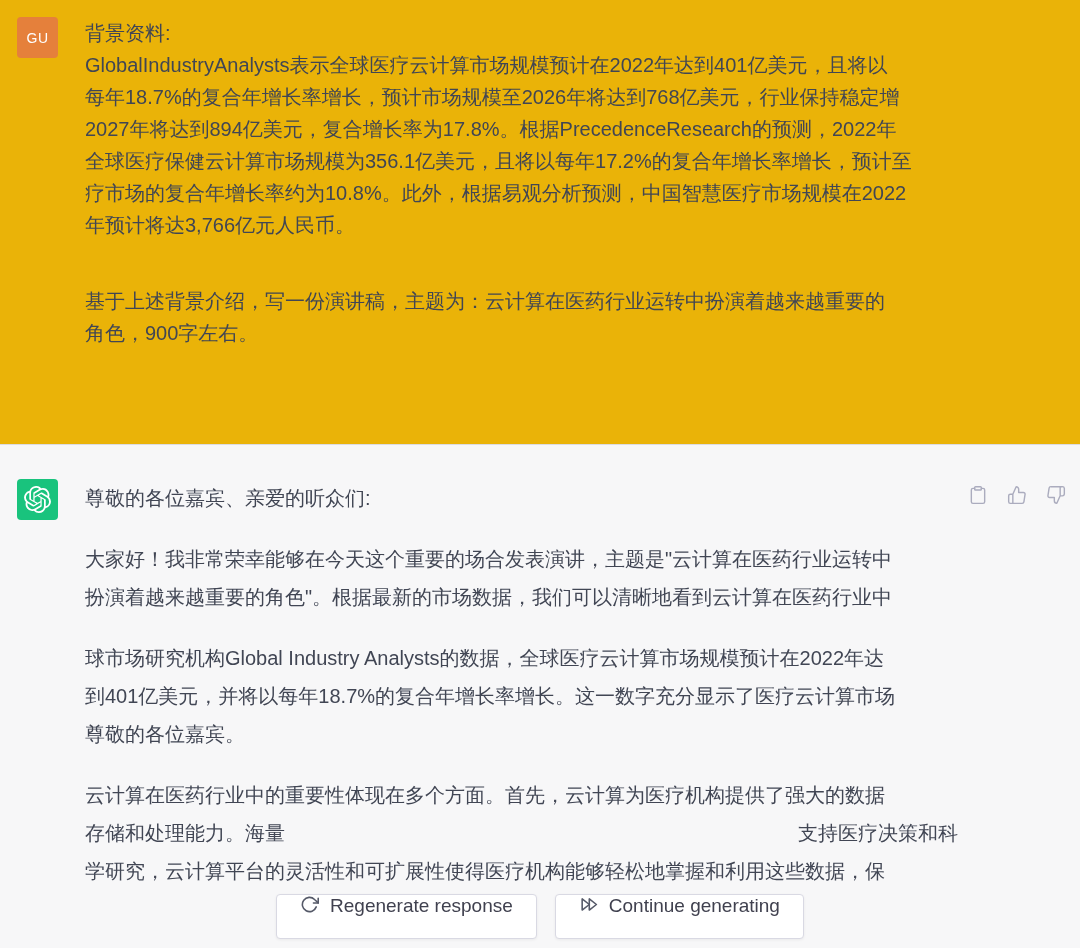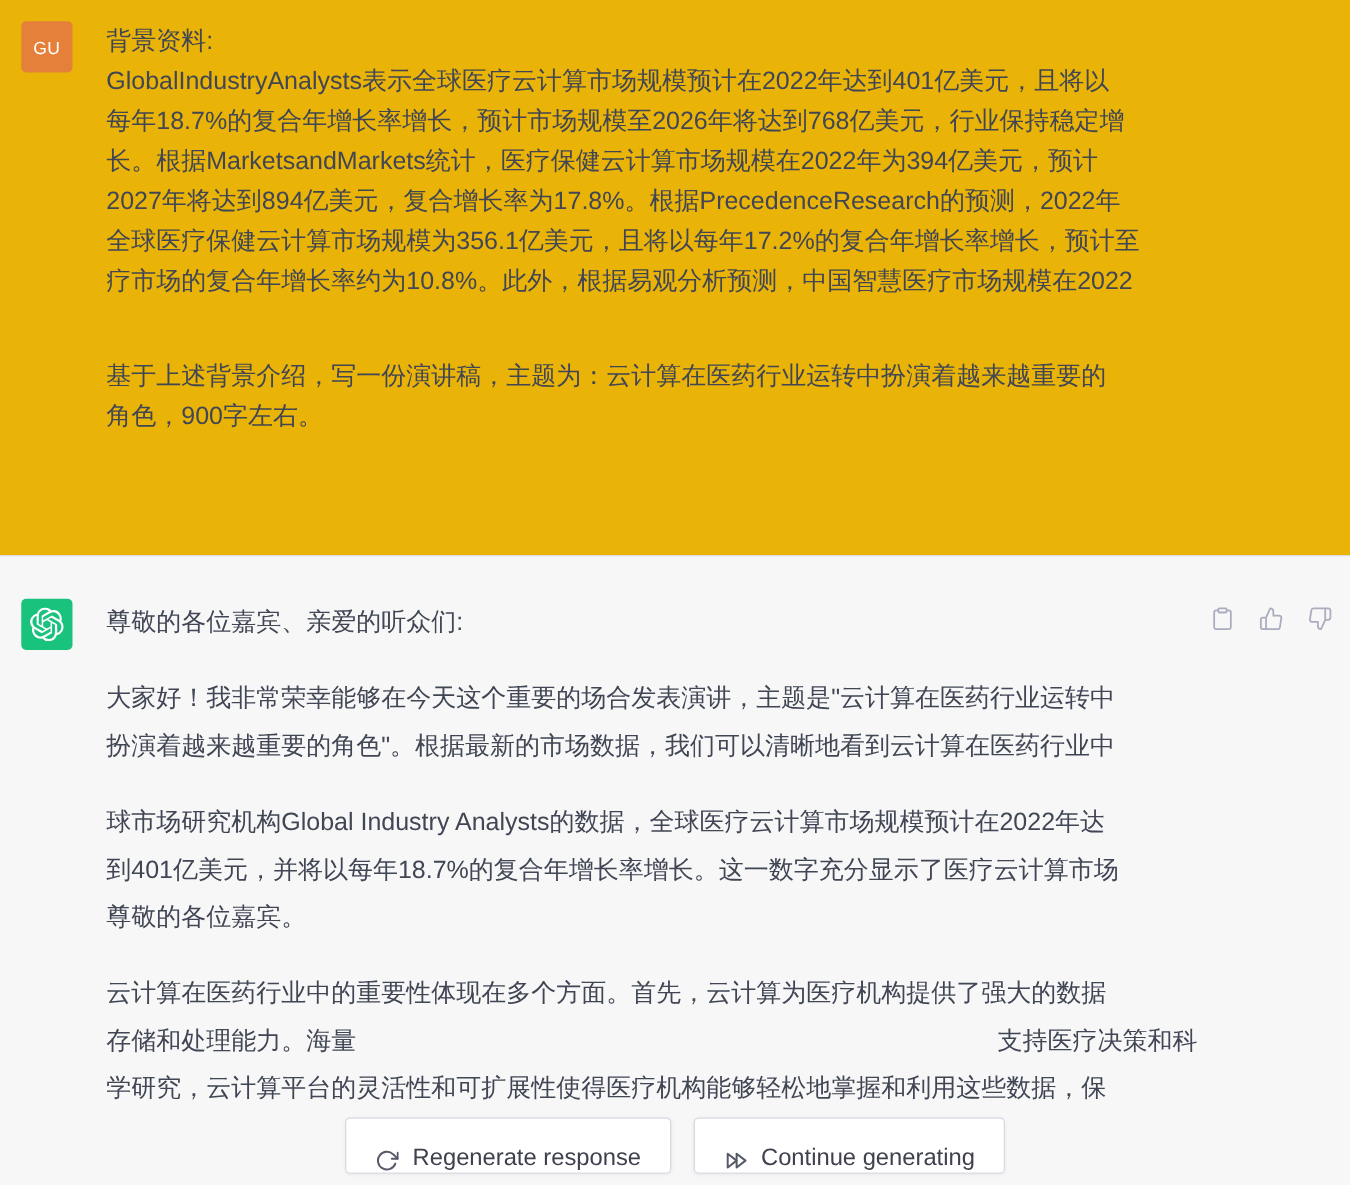--- a/index.html
+++ b/index.html
@@ -35,42 +35,42 @@
   }
   .actions button{
     background:none;border:0;padding:0;margin:0;color:#abacbe;cursor:pointer;line-height:0;
   }
   .actions svg{width:20px;height:20px;stroke:currentColor;fill:none;stroke-width:1.7;stroke-linecap:round;stroke-linejoin:round;}
   .bottom-buttons{
     position:absolute;left:0;right:0;bottom:9px;
     display:flex;justify-content:center;gap:18px;
   }
   .bottom-buttons button{
-    display:flex;align-items:flex-end;gap:11px;
+    display:flex;align-items:flex-start;gap:11px;
     background:#ffffff;border:1px solid #d9d9e3;border-radius:4px;
     padding:0 23px;height:45px;box-sizing:border-box;
     font-family:inherit;font-size:19px;color:#40414f;cursor:pointer;
     box-shadow:0 1px 3px rgba(0,0,0,.06);
   }
   .bottom-buttons svg{width:19px;height:19px;stroke:#555968;fill:none;stroke-width:2;stroke-linecap:round;stroke-linejoin:round;}
 </style>
 </head>
 <body>
 
 <section class="msg-section user-section">
   <div class="avatar user-avatar">GU</div>
   <div class="content" id="user-paragraphs">
       <div class="para">
         <div class="line">背景资料:</div>
         <div class="line">GlobalIndustryAnalysts表示全球医疗云计算市场规模预计在2022年达到401亿美元，且将以</div>
         <div class="line">每年18.7%的复合年增长率增长，预计市场规模至2026年将达到768亿美元，行业保持稳定增</div>
-        <div class="line">长。根据MarketsandMarkets统计，医疗保健云计算市场规模在2022年为394亿美元，预计</div>
         <div class="line">2027年将达到894亿美元，复合增长率为17.8%。根据PrecedenceResearch的预测，2022年</div>
         <div class="line">全球医疗保健云计算市场规模为356.1亿美元，且将以每年17.2%的复合年增长率增长，预计至</div>
         <div class="line">疗市场的复合年增长率约为10.8%。此外，根据易观分析预测，中国智慧医疗市场规模在2022</div>
+        <div class="line">年预计将达3,766亿元人民币。</div>
       </div>
       <div class="para">
         <div class="line">基于上述背景介绍，写一份演讲稿，主题为：云计算在医药行业运转中扮演着越来越重要的</div>
         <div class="line">角色，900字左右。</div>
       </div>
     </div>
 </section>
 
 <section class="msg-section assistant-section">
   <div class="avatar bot-avatar">

